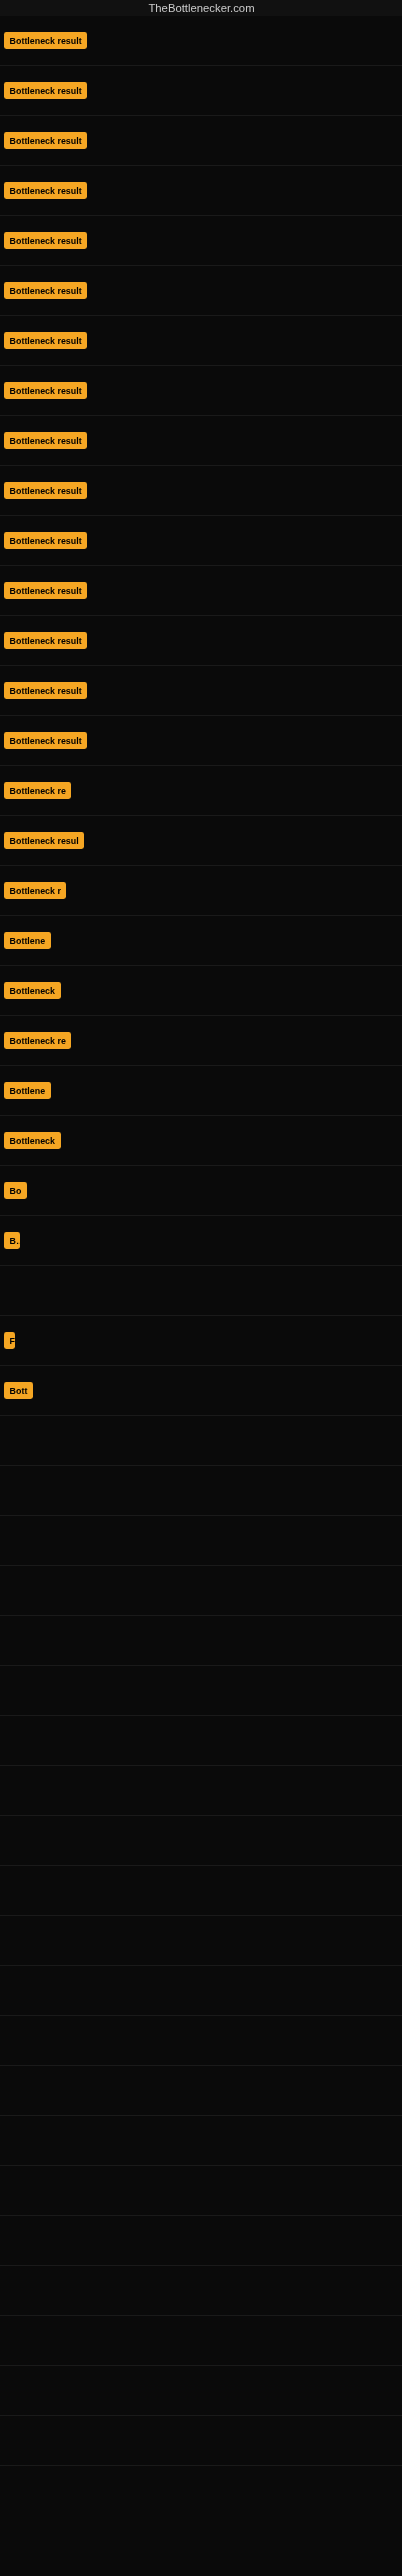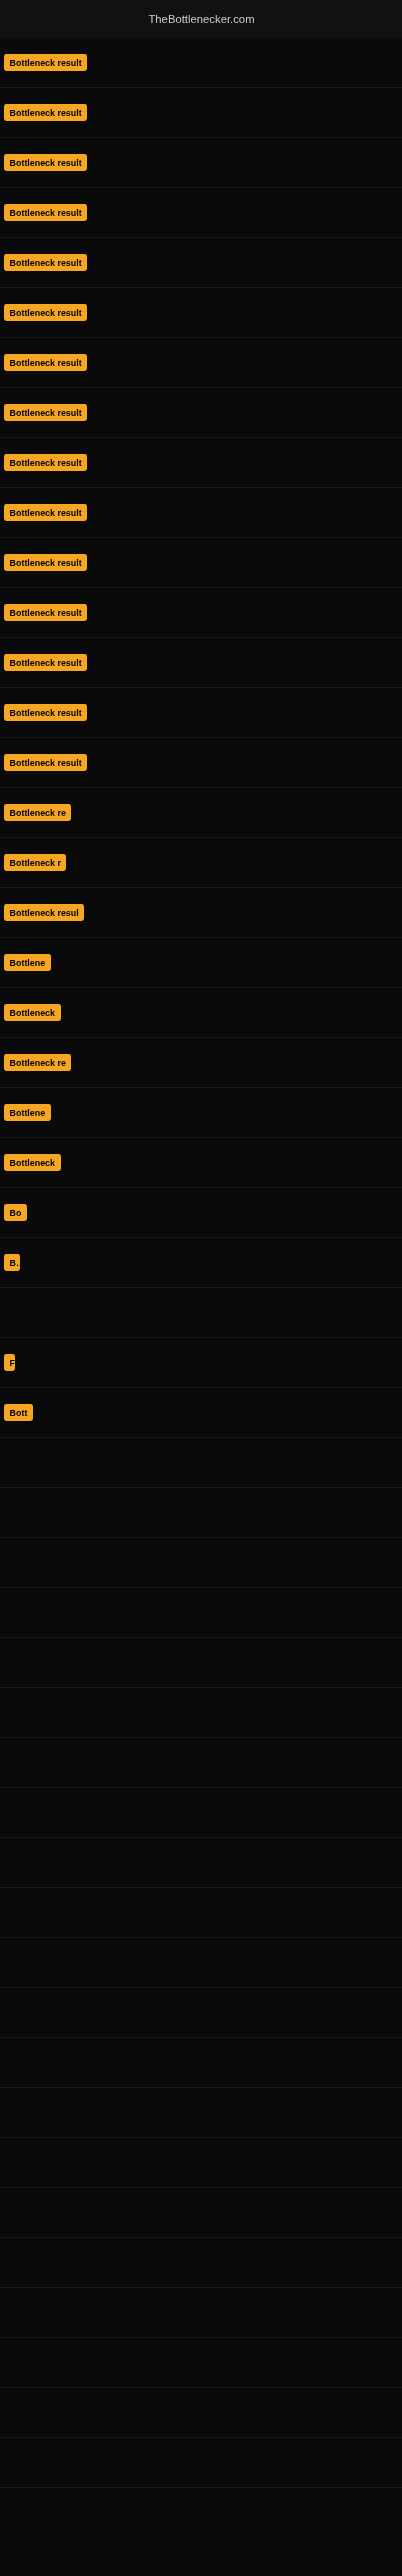--- a/index.html
+++ b/index.html
@@ -10,21 +10,21 @@
     body {
       width: 403px;
       background-color: #0a0a0a;
       font-family: Arial, sans-serif;
       position: relative;
     }
     .page-title {
       text-align: center;
       color: #cccccc;
       font-size: 11.3px;
-      padding: 13px 0;
+      padding: 2px 0;
       background-color: #111;
     }
     .bottleneck-item {
       position: relative;
       height: 50px;
       display: flex;
       align-items: center;
       border-bottom: 0.8px solid #1a1a1a;
     }
     .bottleneck-badge {
@@ -92,24 +92,24 @@
     <div class="bottleneck-item">
       <div class="bottleneck-badge" style="max-width: 97px;">Bottleneck result</div>
     </div>
     <div class="bottleneck-item">
       <div class="bottleneck-badge" style="max-width: 93px;">Bottleneck result</div>
     </div>
     <div class="bottleneck-item">
       <div class="bottleneck-badge" style="max-width: 81px;">Bottleneck re</div>
     </div>
     <div class="bottleneck-item">
-      <div class="bottleneck-badge" style="max-width: 74px;">Bottleneck r</div>
+      <div class="bottleneck-badge" style="max-width: 85px;">Bottleneck resul</div>
     </div>
     <div class="bottleneck-item">
-      <div class="bottleneck-badge" style="max-width: 85px;">Bottleneck resul</div>
+      <div class="bottleneck-badge" style="max-width: 74px;">Bottleneck r</div>
     </div>
     <div class="bottleneck-item">
       <div class="bottleneck-badge" style="max-width: 63px;">Bottlene</div>
     </div>
     <div class="bottleneck-item">
       <div class="bottleneck-badge" style="max-width: 68px;">Bottleneck</div>
     </div>
     <div class="bottleneck-item">
       <div class="bottleneck-badge" style="max-width: 81px;">Bottleneck re</div>
     </div>

